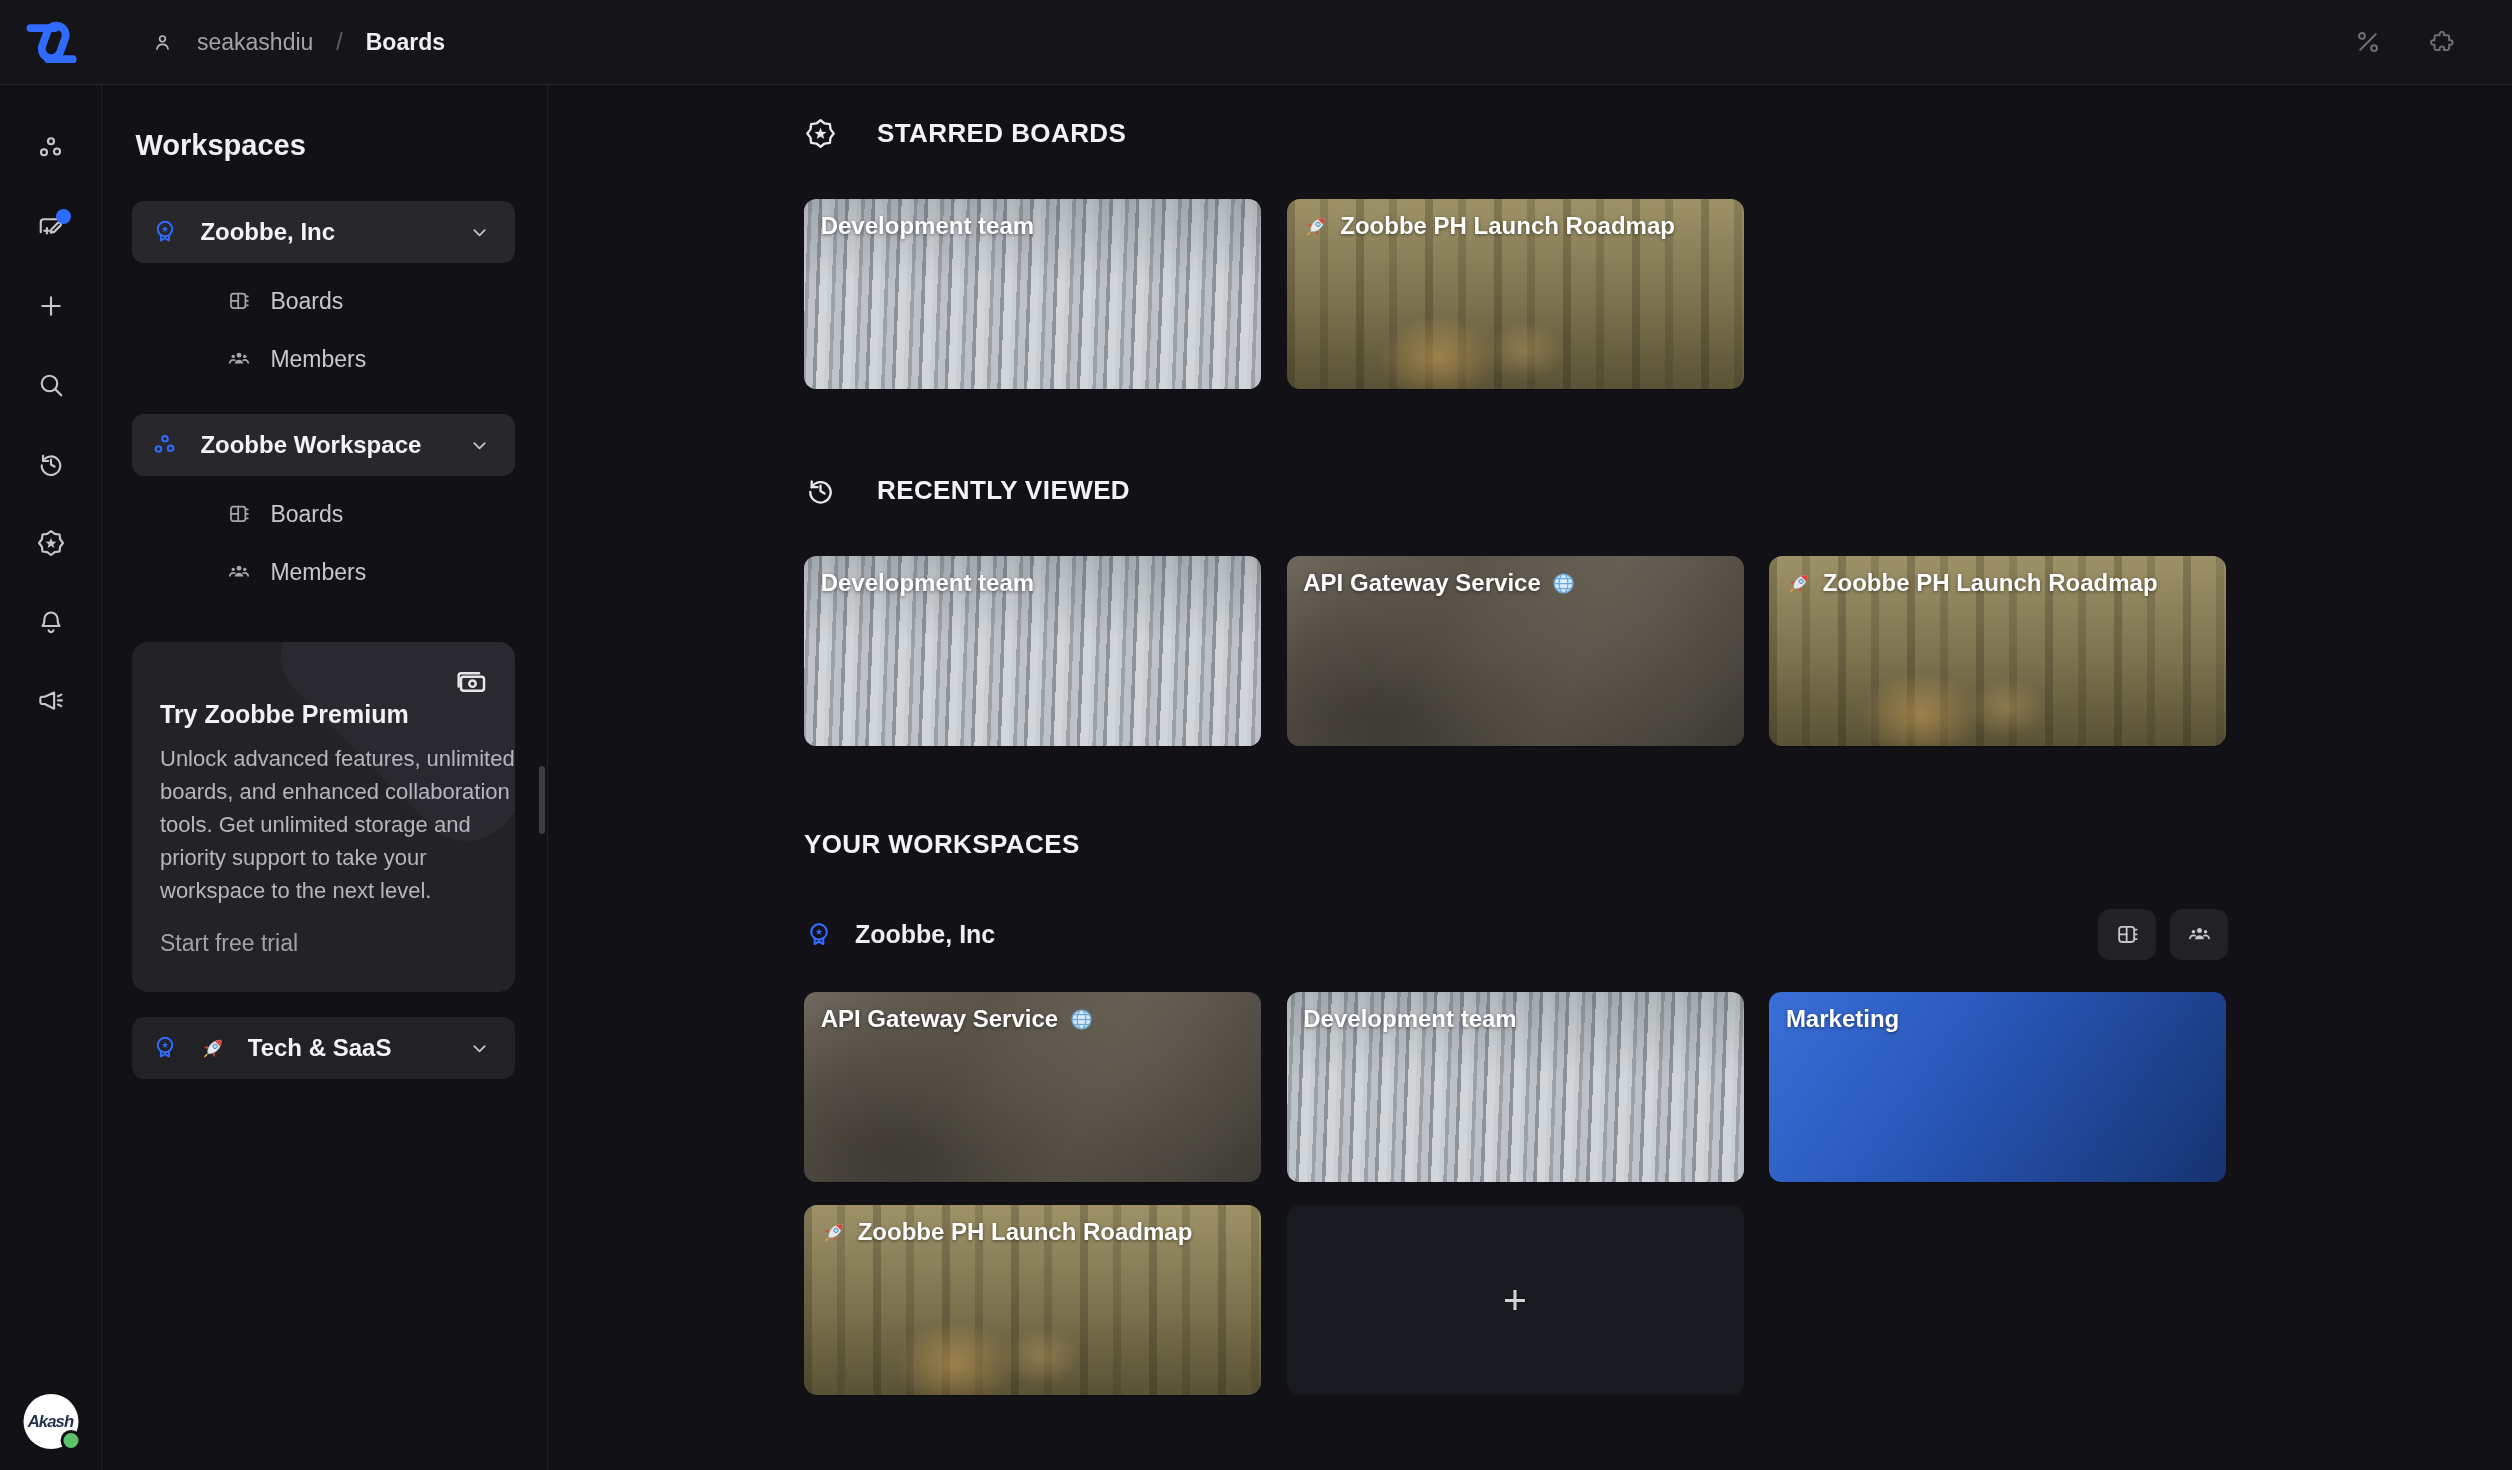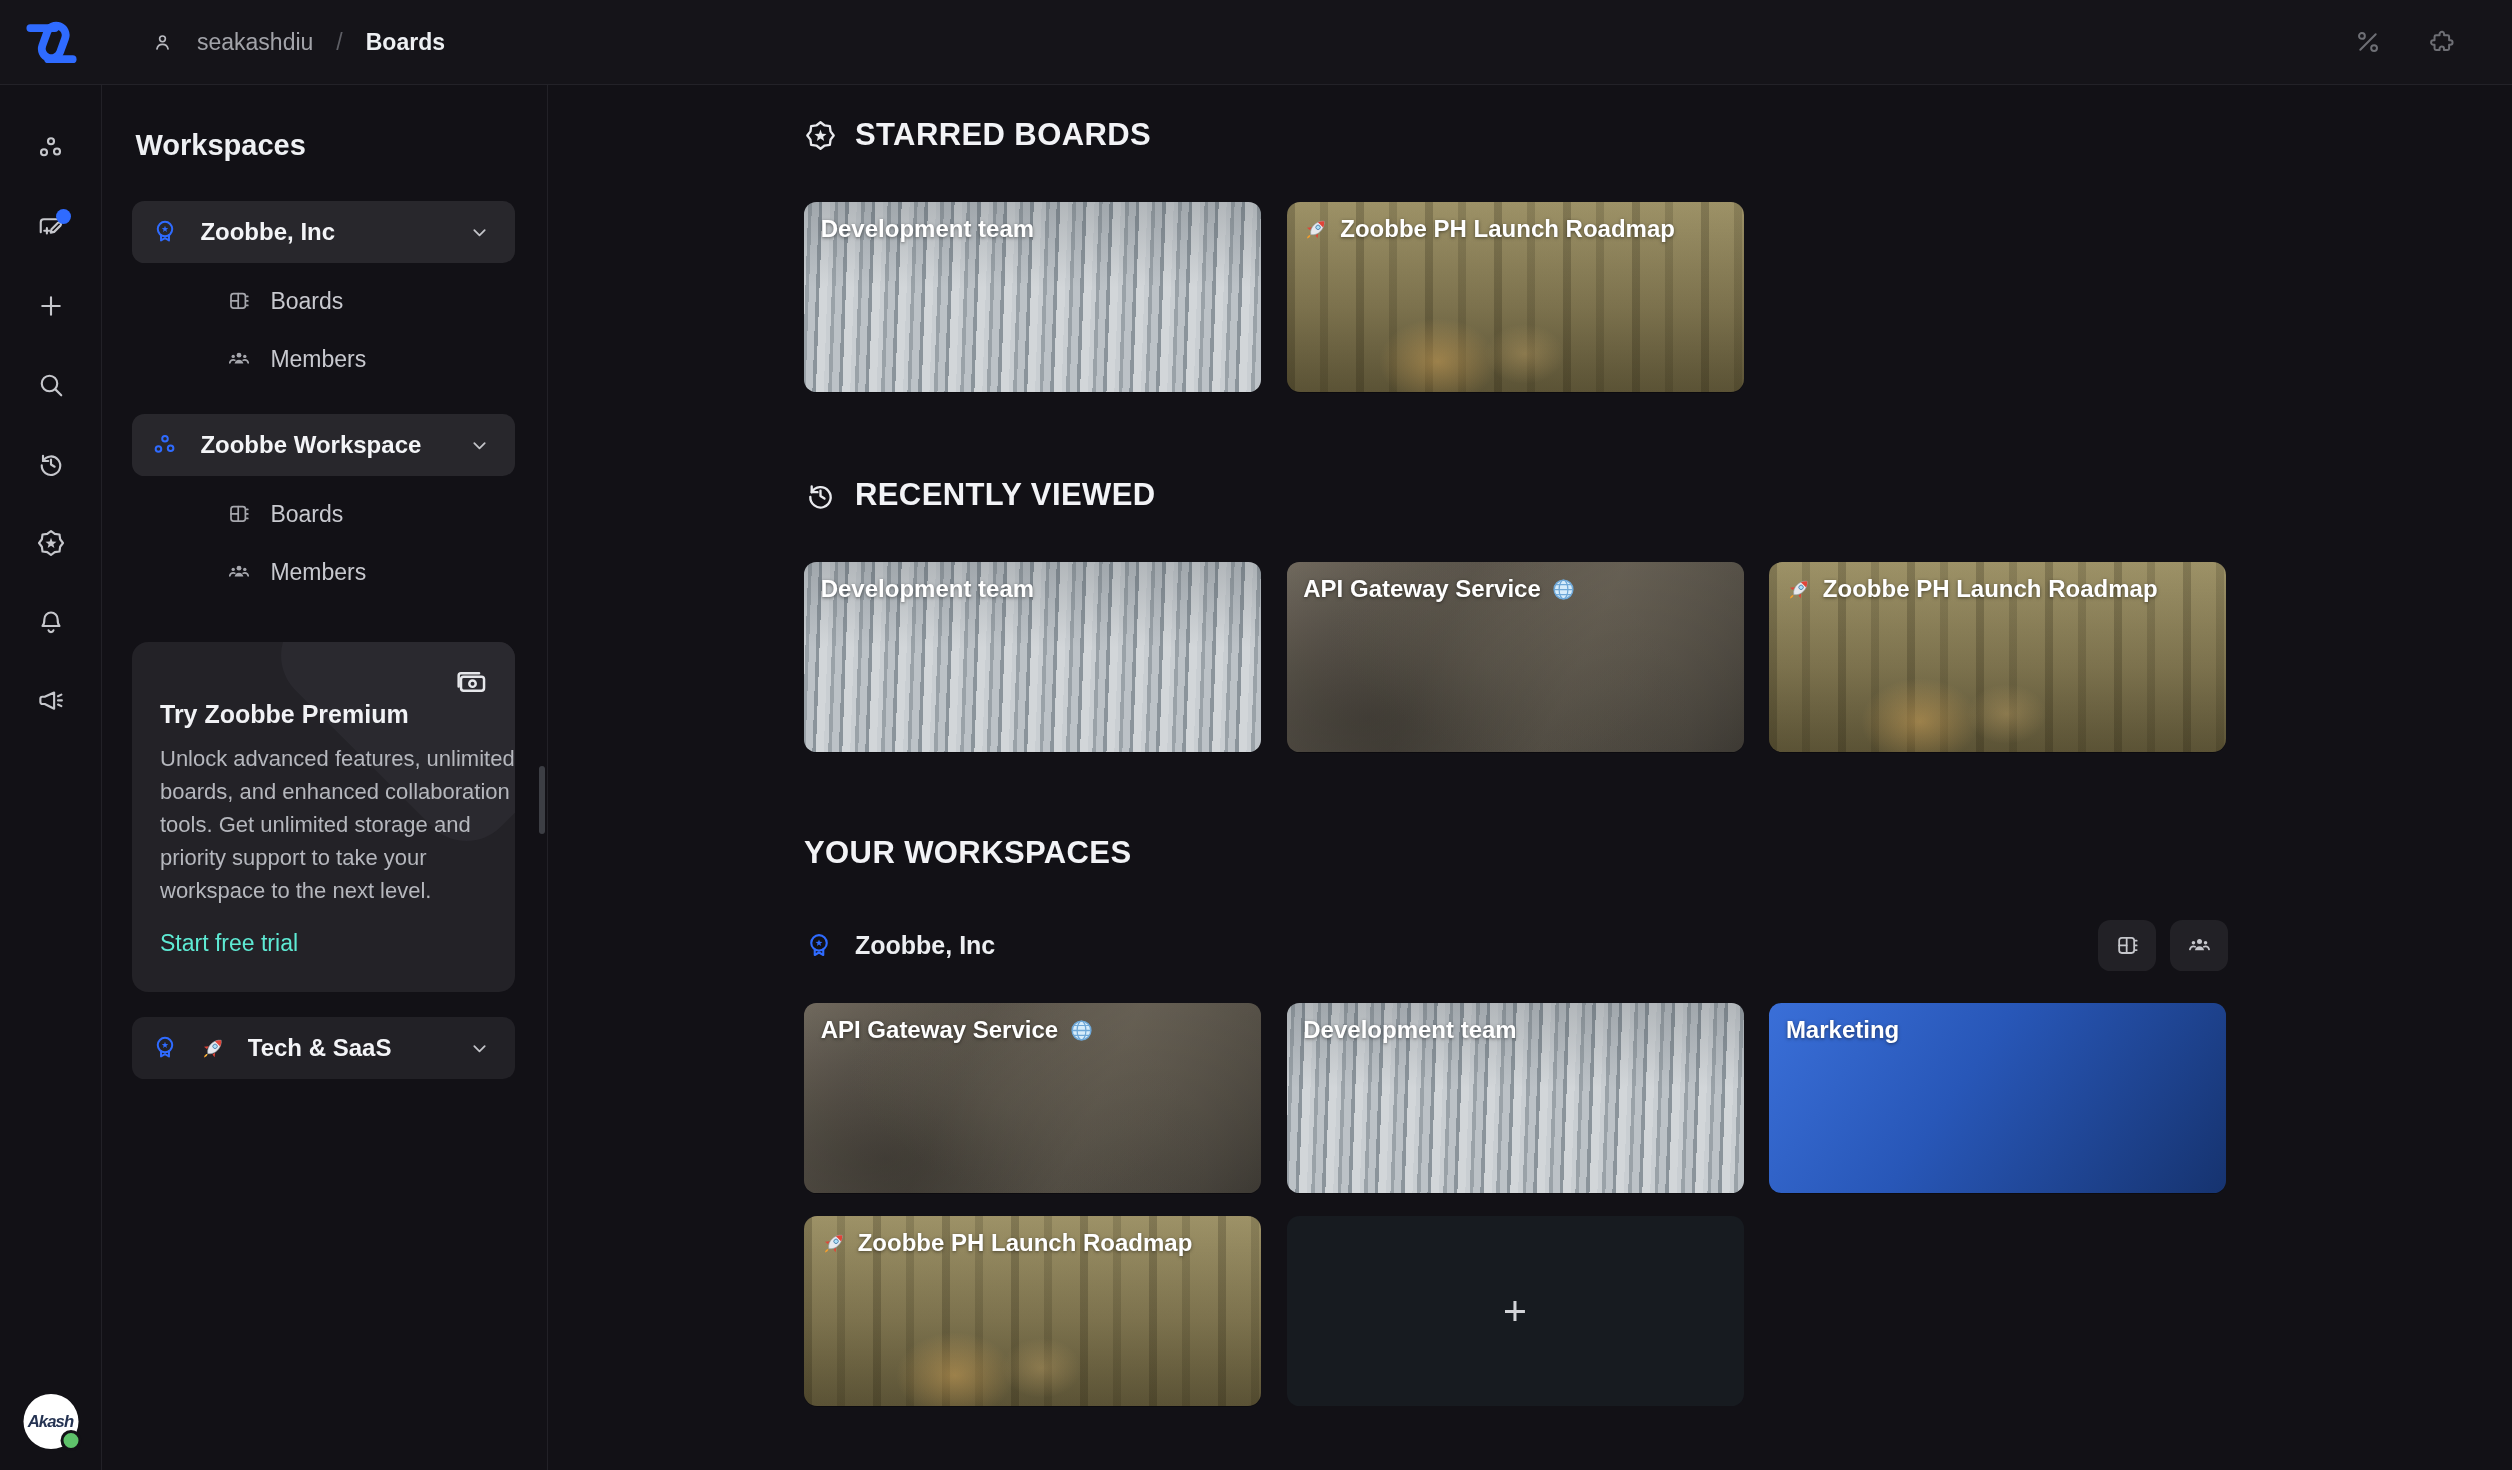--- a/index.html
+++ b/index.html
@@ -78,31 +78,31 @@
     margin-top:41px; border-radius:16px; background:#232227;
     padding:30px 28px 35px 28px; position:relative; overflow:hidden;
   }
   .premium-deco {
     position:absolute; top:-132px; right:-97px; width:291px; height:291px;
     background:#2a292f; border-radius:49px; transform:rotate(45deg);
   }
   .premium-icon { position:absolute; top:23px; right:26.4px; color:#e6e7eb; }
   .premium-title { position:relative; font-size:25px; font-weight:700; color:#f1f2f5; margin-top:28px; }
   .premium-body { position:relative; margin-top:13px; font-size:22px; line-height:33px; color:#b5b7bd; width:377px; }
-  .premium-cta { position:relative; display:inline-block; margin-top:23px; font-size:23px; color:#5eead4; cursor:pointer; }
+  .premium-cta { position:relative; display:inline-block; margin-top:23px; font-size:23px; color:#a3a3a3; cursor:pointer; }
   .resize-handle {
     position:absolute; right:1.8px; top:681px; width:6.2px; height:68px;
     border-radius:3.5px; background:#3c3e44; cursor:col-resize;
   }
 
   
   .main { flex:1; padding-left:256px; }
   .section-header {
-    display:flex; align-items:center; gap:18px;
-    color:#f2f3f6; font-size:31px; font-weight:600; letter-spacing:0.4px;
+    display:flex; align-items:center; gap:40px;
+    color:#f2f3f6; font-size:26px; font-weight:600; letter-spacing:0.4px;
   }
   .section-header .hdr-icon { color:#e8e9ed; }
   .mt-starred { margin-top:32px; }
   .mt-cards1 { margin-top:49px; }
   .mt-recent { margin-top:85px; }
   .mt-cards2 { margin-top:49px; }
   .mt-yourws { margin-top:83px; }
   .ws-row { display:flex; align-items:center; gap:21px; margin-top:49px; width:1424px; }
   .ws-row-name { font-size:25px; font-weight:600; color:#eceef1; }
   .ws-row-actions { margin-left:auto; display:flex; gap:14px; }

